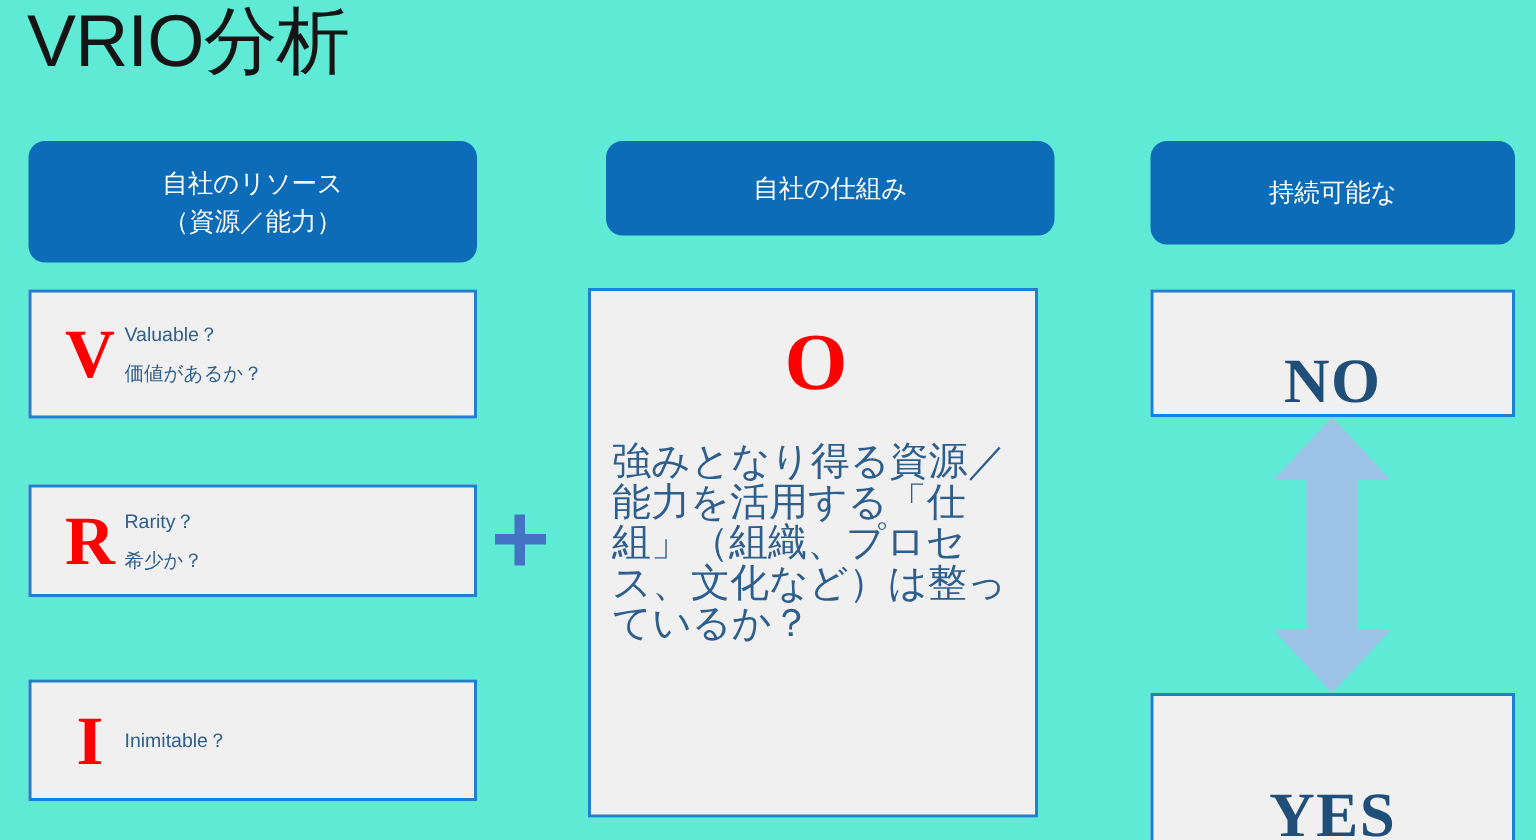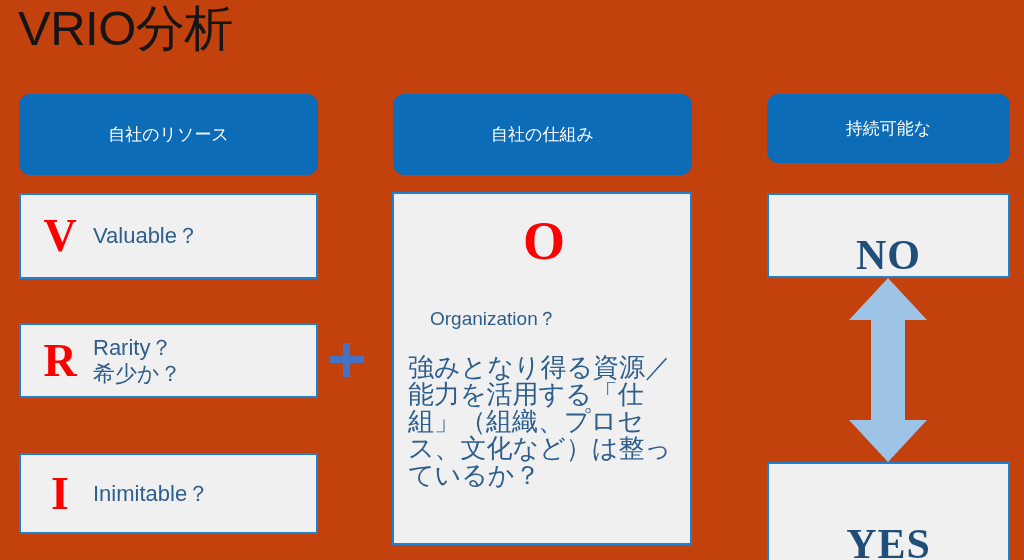--- a/index.html
+++ b/index.html
@@ -8,21 +8,21 @@
     background: #ffffff;
   }
   body {
     font-family: "Liberation Sans", sans-serif;
     -webkit-font-smoothing: antialiased;
   }
   #canvas {
     position: relative;
     width: 1024px;
     height: 560px;
-    background: #c2410c;
+    background: #5eead4;
     overflow: hidden;
   }
 
   
   #page-title {
     position: absolute;
     left: 18px;
     top: -2px;
     font-size: 49px;
     line-height: 60px;
@@ -44,21 +44,21 @@
     justify-content: center;
     text-align: center;
     box-sizing: border-box;
     padding: 0 6px;
   }
   .header-pill .pill-text {
     display: block;
   }
 
   #header-resources { left: 19px;  top: 94px;  width: 299px; height: 81px; }
-  #header-system    { left: 393px; top: 94px;  width: 299px; height: 81px; }
+  #header-system    { left: 404px; top: 94px;  width: 299px; height: 63px; }
   #header-strength  { left: 767px; top: 94px;  width: 243px; height: 69px; }
 
   
   .card {
     position: absolute;
     background: #F0F0F0;
     border: 2px solid #1F7FD0;
     box-sizing: border-box;
   }
 
@@ -72,23 +72,23 @@
     font-family: "Liberation Serif", serif;
     font-weight: bold;
     color: #FF0000;
     font-size: 46px;
     line-height: 46px;
     width: 46px;
     text-align: center;
     flex: 0 0 46px;
   }
   .vri-text {
-    margin-left: 10px;
+    margin-left: 0;
     color: #2E5E8C;
-    font-size: 22px;
+    font-size: 13px;
     line-height: 26px;
   }
   .vri-text .en { display: block; }
   .vri-text .ja { display: block; }
 
   #card-valuable   { left: 19px; top: 193px; width: 299px; height: 86px; }
   #card-rarity     { left: 19px; top: 323px; width: 299px; height: 75px; }
   #card-inimitable { left: 19px; top: 453px; width: 299px; height: 81px; }
 
   
@@ -172,37 +172,39 @@
 </head>
 <body>
 
 <div id="canvas">
 
   <div id="page-title">VRIO分析</div>
 
   <div class="header-pill" id="header-resources">
     <span>
       <span class="pill-text">自社のリソース</span>
+      <span class="pill-text">（資源／能力）</span>
     </span>
   </div>
 
   <div class="header-pill" id="header-system">
     <span class="pill-text">自社の仕組み</span>
   </div>
 
   <div class="header-pill" id="header-strength">
     <span>
       <span class="pill-text">持続可能な</span>
     </span>
   </div>
 
   <div class="card vri-card" id="card-valuable">
     <div class="vri-letter">V</div>
     <div class="vri-text">
       <span class="en">Valuable？</span>
+      <span class="ja">価値があるか？</span>
     </div>
   </div>
 
   <div class="card vri-card" id="card-rarity">
     <div class="vri-letter">R</div>
     <div class="vri-text">
       <span class="en">Rarity？</span>
       <span class="ja">希少か？</span>
     </div>
   </div>
@@ -211,21 +213,20 @@
     <div class="vri-letter">I</div>
     <div class="vri-text">
       <span class="en">Inimitable？</span>
     </div>
   </div>
 
   <div id="plus-sign"></div>
 
   <div class="card" id="card-organization">
     <div id="org-letter">O</div>
-    <div id="org-en">Organization？</div>
     <div id="org-ja">強みとなり得る資源／能力を活用する「仕組」（組織、プロセス、文化など）は整っているか？</div>
   </div>
 
   <div class="card verdict-card" id="card-no">
     <span class="verdict-text">NO</span>
   </div>
 
   <div id="double-arrow">
     <svg width="78" height="184" viewBox="0 0 78 184" xmlns="http://www.w3.org/2000/svg" aria-hidden="true">
       <polygon points="39,0 78,42 56,42 56,142 78,142 39,184 0,142 22,142 22,42 0,42" fill="#9DC3E6"></polygon>

